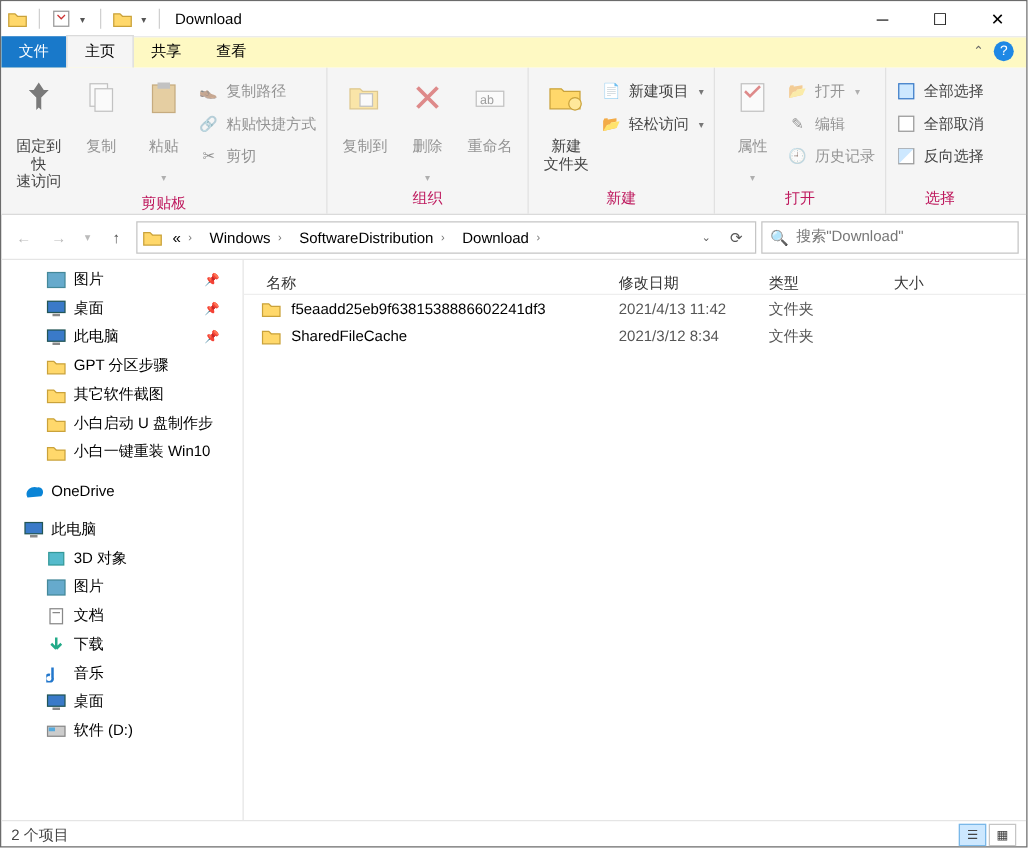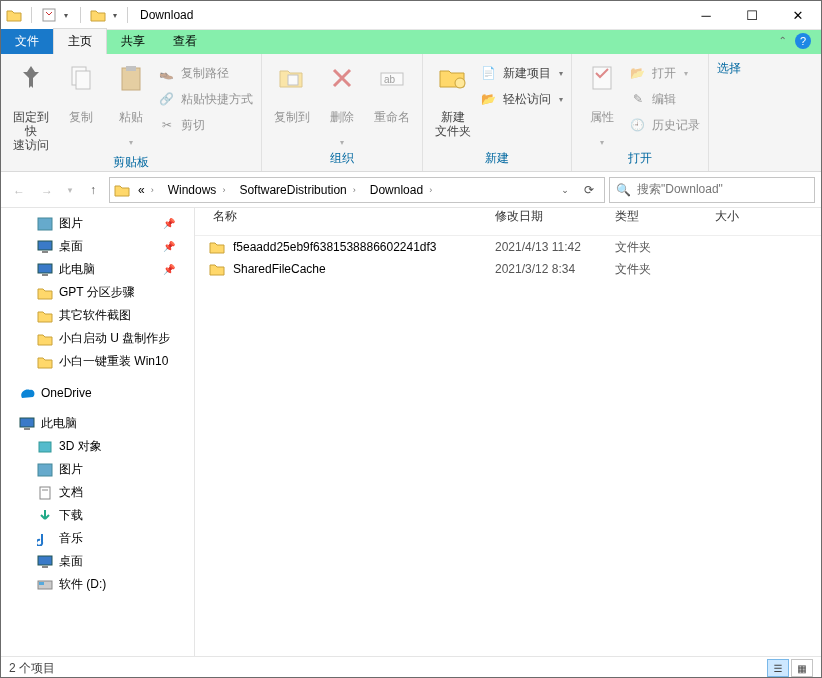--- a/index.html
+++ b/index.html
@@ -9,32 +9,32 @@
 .titlebar { height: 29px; display: flex; align-items: center; background: #fff; border-bottom: 1px solid #e5e5e5; }
 .titlebar .qat { display: flex; align-items: center; gap: 2px; padding-left: 4px; }
 .titlebar .qat .folder-ico { width: 18px; height: 18px; display: inline-flex; align-items: center; justify-content: center; }
 .titlebar .sep { width: 1px; height: 16px; background: #d0d0d0; margin: 0 6px; }
 .titlebar .title { margin-left: 6px; font-size: 12px; }
 .winbtns { margin-left: auto; display: flex; }
 .winbtns div { width: 46px; height: 28px; display: flex; align-items: center; justify-content: center; font-size: 13px; }
 .dd-arrow { font-size: 8px; color: #555; padding: 0 4px; }
 
 
-.tabrow { height: 24px; display: flex; align-items: flex-end; background: #86efac; position: relative; }
+.tabrow { height: 24px; display: flex; align-items: flex-end; background: #fef9c3; position: relative; }
 .tab { padding: 4px 14px; font-size: 12px; cursor: default; }
 .tab.file { background: #1979ca; color: #fff; }
 .tab.active { background: #f5f5f5; border: 1px solid #dadada; border-bottom: none; }
 .tabrow .chev { position: absolute; right: 34px; top: 5px; color: #666; font-size: 10px; }
 .tabrow .help { position: absolute; right: 10px; top: 3px; width: 16px; height: 16px; border-radius: 50%; background: #1e88e5; color: #fff; font-size: 11px; display: flex; align-items: center; justify-content: center; }
 
 
 .ribbon { height: 118px; background: #f5f5f5; border-bottom: 1px solid #dadada; display: flex; }
 .group { border-right: 1px solid #e1e1e1; display: flex; flex-direction: column; padding: 4px 8px 0; }
 .group .body { flex: 1; display: flex; align-items: flex-start; gap: 6px; }
-.group .label { text-align: center; font-size: 12px; color: #0369a1; padding: 2px 0 4px; }
+.group .label { text-align: center; font-size: 12px; color: #be185d; padding: 2px 0 4px; }
 .bigbtn { display: flex; flex-direction: column; align-items: center; width: 44px; padding-top: 4px; font-size: 12px; text-align: center; color: #444; gap: 14px; }
 .bigbtn.disabled { opacity: 0.55; }
 .bigbtn .ico { width: 32px; height: 32px; display: flex; align-items: center; justify-content: center; margin-bottom: 2px; }
 .bigbtn .txt { line-height: 14px; }
 .smallstack { display: flex; flex-direction: column; gap: 4px; padding-top: 4px; }
 .smallbtn { display: flex; align-items: center; gap: 6px; font-size: 12px; color: #444; height: 22px; }
 .smallbtn .ico { width: 16px; height: 16px; display: flex; align-items: center; justify-content: center; }
 .smallbtn.disabled { opacity: 0.55; }
 
 
@@ -56,21 +56,21 @@
 .tree::-webkit-scrollbar-thumb { background: #c2c2c2; }
 .tnode { display: flex; align-items: center; height: 23px; padding-left: 18px; gap: 6px; font-size: 12px; }
 .tnode.selected { background: #cde8ff; }
 .tnode .pin { margin-left: auto; margin-right: 18px; color: #888; font-size: 10px; }
 .tnode .ico { width: 16px; height: 16px; display: flex; align-items: center; justify-content: center; }
 .tnode.child { padding-left: 36px; }
 .tnode.gchild { padding-left: 36px; }
 .tspacer { height: 8px; }
 
 .main { flex: 1; display: flex; flex-direction: column; position: relative; }
-.colheaders { height: 28px; display: flex; align-items: flex-start; border-bottom: 1px solid #eee; font-size: 12px; color: #333; }
+.colheaders { height: 28px; display: flex; align-items: flex-end; border-bottom: 1px solid #eee; font-size: 12px; color: #333; }
 .colheaders .col { padding: 0 10px; border-right: 1px solid transparent; }
 .colheaders .col.name { width: 290px; padding-left: 18px; }
 .colheaders .col.date { width: 120px; }
 .colheaders .col.type { width: 100px; }
 .colheaders .col.size { width: 70px; }
 .rows { flex: 1; overflow: auto; }
 .rows::-webkit-scrollbar { height: 16px; }
 .rows::-webkit-scrollbar-track { background: #f0f0f0; }
 .rows::-webkit-scrollbar-thumb { background: #c2c2c2; }
 .row { display: flex; align-items: center; height: 22px; font-size: 12px; }
@@ -269,20 +269,49 @@
         <div class="smallbtn disabled">
             <span class="ico">🕘</span>
             <span>历史记录</span>
           </div>
       </div>
     </div>
     <div class="label">打开</div>
   </div>
 
   <div class="group" style="border-right:none">
+    <div class="body">
+      <div class="smallstack">
+        <div class="smallbtn">
+            <span class="ico">
+              <svg width="14" height="14">
+                <rect x="1" y="1" width="12" height="12" fill="#cde8ff" stroke="#3a7ac8"></rect>
+              </svg>
+            </span>
+            <span>全部选择</span>
+          </div>
+        <div class="smallbtn">
+            <span class="ico">
+              <svg width="14" height="14">
+                <rect x="1" y="1" width="12" height="12" fill="#fff" stroke="#999"></rect>
+              </svg>
+            </span>
+            <span>全部取消</span>
+          </div>
+        <div class="smallbtn">
+            <span class="ico">
+              <svg width="14" height="14">
+                <rect x="1" y="1" width="12" height="12" fill="#fff" stroke="#999"></rect>
+                <path d="M1 1h12L1 13z" fill="#cde8ff"></path>
+              </svg>
+            </span>
+            <span>反向选择</span>
+          </div>
+      </div>
+    </div>
     <div class="label">选择</div>
   </div>
 </div>
 
 <div class="navrow">
   <div class="navbtn disabled">←</div>
   <div class="navbtn disabled">→</div>
   <div class="navbtn disabled" style="width:14px;font-size:9px">▾</div>
   <div class="navbtn">↑</div>
   <div class="addr">

